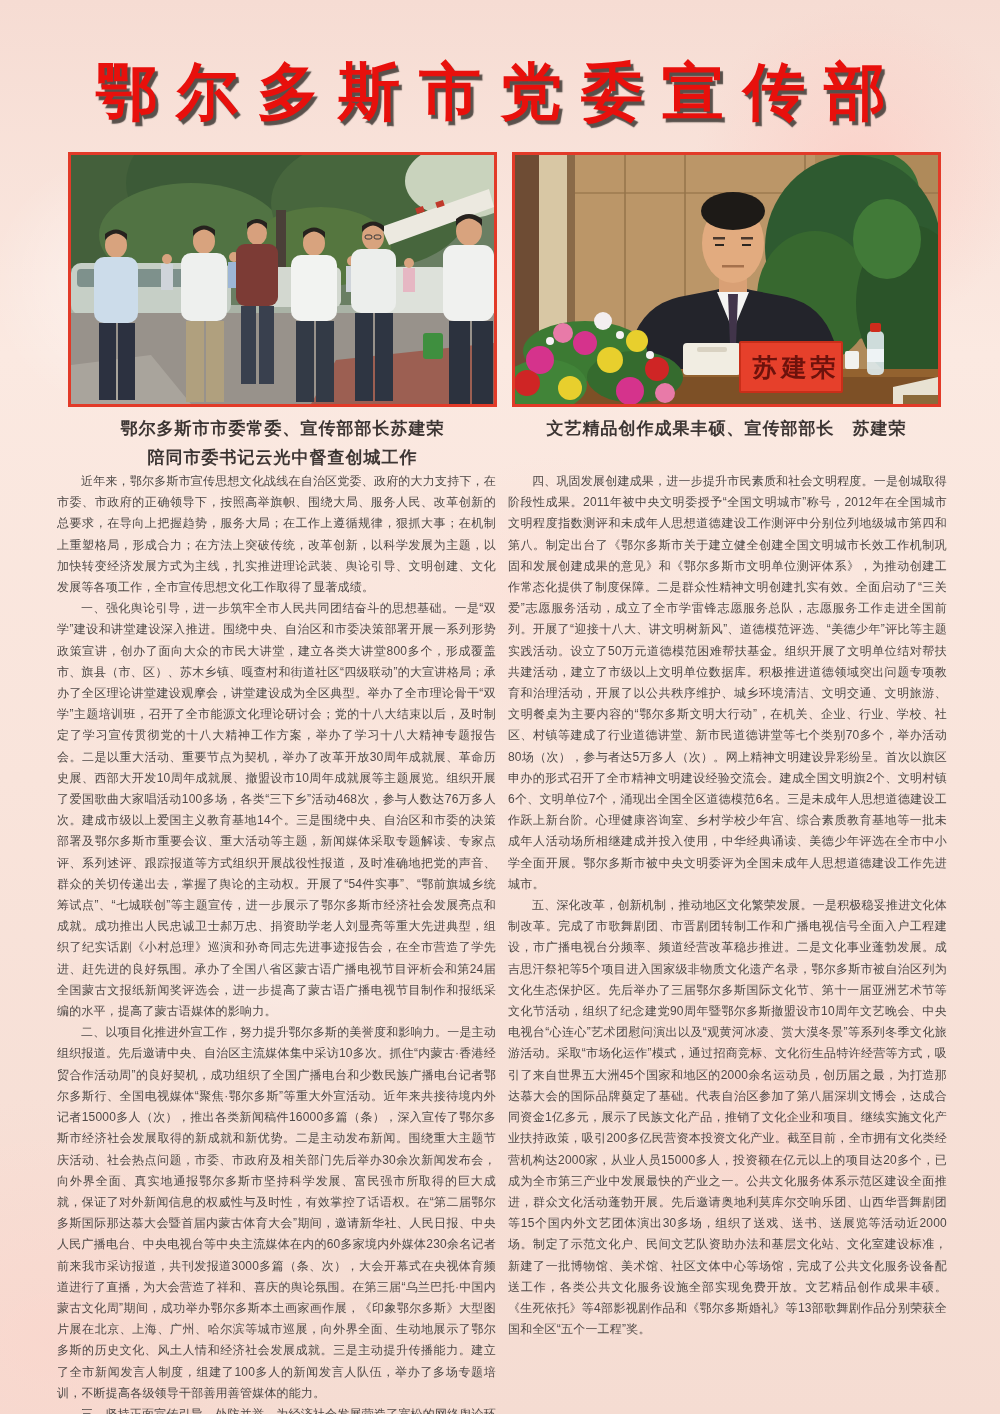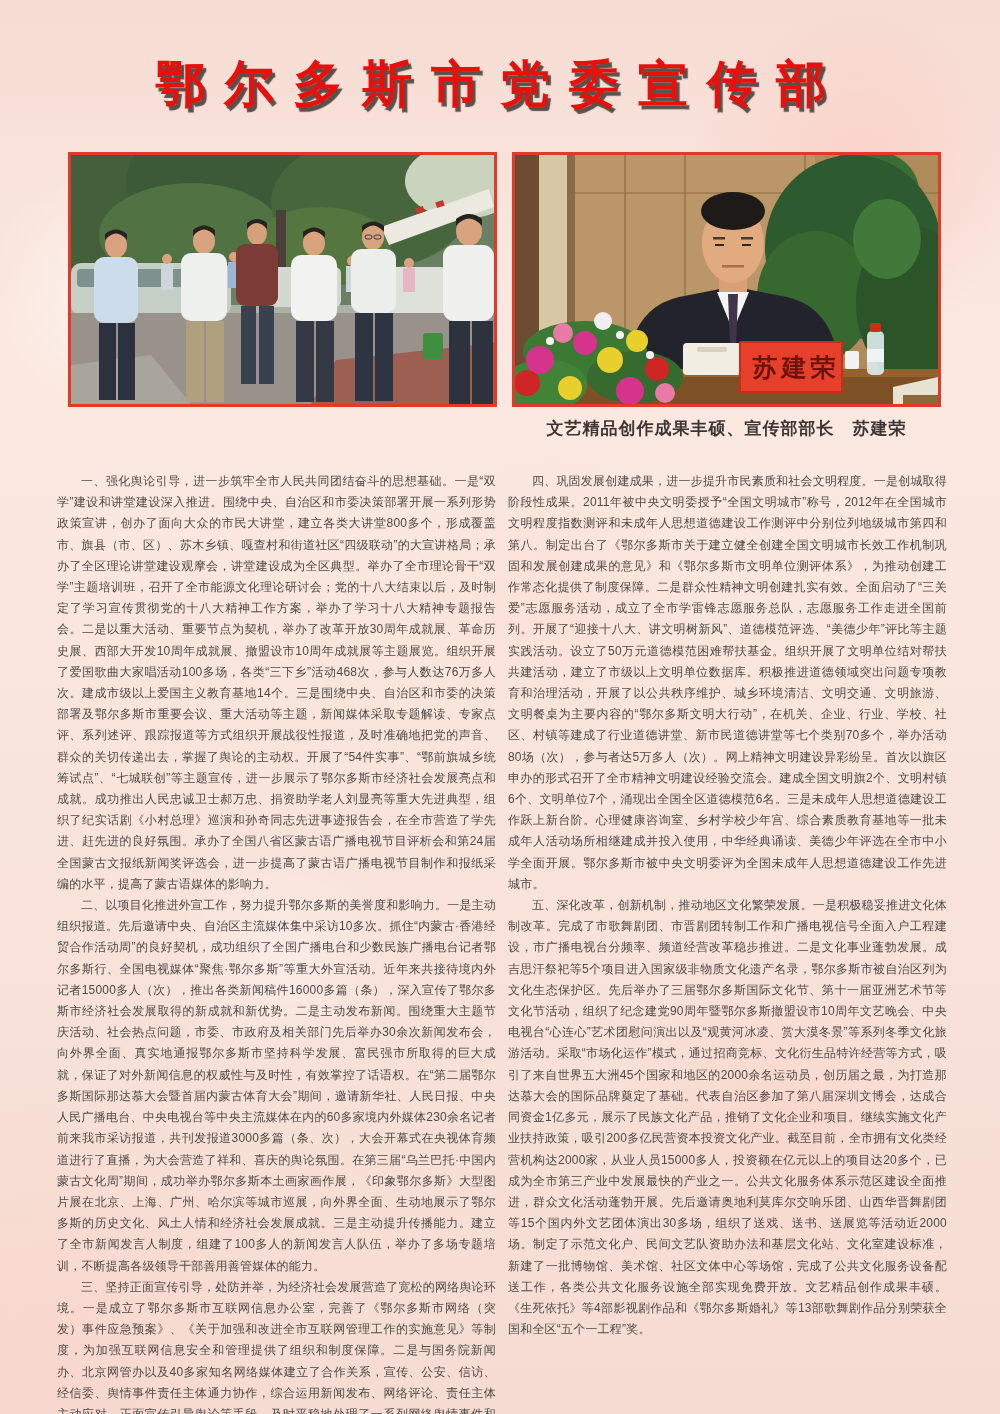--- a/index.html
+++ b/index.html
@@ -11,21 +11,21 @@
       radial-gradient(circle at 86% 12%, rgba(255,186,178,.38) 0%, rgba(255,186,178,0) 11%),
       radial-gradient(circle at 78% 80%, rgba(255,196,186,.32) 0%, rgba(255,196,186,0) 12%),
       radial-gradient(circle at 28% 68%, rgba(255,255,255,.35) 0%, rgba(255,255,255,0) 10%),
       radial-gradient(circle at 55% 42%, rgba(255,214,204,.30) 0%, rgba(255,214,204,0) 14%),
       radial-gradient(circle at 5% 95%, rgba(255,205,196,.35) 0%, rgba(255,205,196,0) 15%),
       linear-gradient(180deg,#f6dcd3 0%,#fbe9e1 25%,#f9e4db 55%,#f5dcd2 100%);
   }
   .main-title{
     margin:0;padding-top:52px;text-align:center;
     font-family:"Liberation Serif","DejaVu Serif",serif;font-weight:bold;
-    font-size:50px;letter-spacing:19px;color:#e8100c;line-height:1.3;
+    font-size:62px;letter-spacing:19px;color:#e8100c;line-height:1.3;
     text-shadow:3px 4px 1px rgba(66,60,56,.88);
     white-space:nowrap;
   }
   .photo{
     position:absolute;top:152px;width:429px;height:255px;
     border:3px solid #e23a28;box-sizing:border-box;background:#9aa096;
   }
   .photo svg{display:block;width:100%;height:100%;}
   .photo-left{left:68px;}
   .photo-right{left:512px;}
@@ -214,27 +214,30 @@
         <circle cx="150" cy="238" r="10" fill="#e87aa8"></circle>
         <circle cx="35" cy="186" r="4" fill="#f6f2f4"></circle>
         <circle cx="105" cy="180" r="4" fill="#f6f2f4"></circle>
         <circle cx="135" cy="200" r="4" fill="#f6f2f4"></circle>
       </g>
     </svg>
     <div class="nameplate">苏建荣</div>
   </div>
 
   <div class="caption caption-left">
+    <div>鄂尔多斯市市委常委、宣传部部长苏建荣</div>
+    <div>陪同市委书记云光中督查创城工作</div>
   </div>
   <div class="caption caption-right">
     <div>文艺精品创作成果丰硕、宣传部部长　苏建荣</div>
   </div>
 
   <div class="columns">
     <div class="col">
+      <p>近年来，鄂尔多斯市宣传思想文化战线在自治区党委、政府的大力支持下，在市委、市政府的正确领导下，按照高举旗帜、围绕大局、服务人民、改革创新的总要求，在导向上把握趋势，服务大局；在工作上遵循规律，狠抓大事；在机制上重塑格局，形成合力；在方法上突破传统，改革创新，以科学发展为主题，以加快转变经济发展方式为主线，扎实推进理论武装、舆论引导、文明创建、文化发展等各项工作，全市宣传思想文化工作取得了显著成绩。</p>
       <p>一、强化舆论引导，进一步筑牢全市人民共同团结奋斗的思想基础。一是“双学”建设和讲堂建设深入推进。围绕中央、自治区和市委决策部署开展一系列形势政策宣讲，创办了面向大众的市民大讲堂，建立各类大讲堂800多个，形成覆盖市、旗县（市、区）、苏木乡镇、嘎查村和街道社区“四级联动”的大宣讲格局；承办了全区理论讲堂建设观摩会，讲堂建设成为全区典型。举办了全市理论骨干“双学”主题培训班，召开了全市能源文化理论研讨会；党的十八大结束以后，及时制定了学习宣传贯彻党的十八大精神工作方案，举办了学习十八大精神专题报告会。二是以重大活动、重要节点为契机，举办了改革开放30周年成就展、革命历史展、西部大开发10周年成就展、撤盟设市10周年成就展等主题展览。组织开展了爱国歌曲大家唱活动100多场，各类“三下乡”活动468次，参与人数达76万多人次。建成市级以上爱国主义教育基地14个。三是围绕中央、自治区和市委的决策部署及鄂尔多斯市重要会议、重大活动等主题，新闻媒体采取专题解读、专家点评、系列述评、跟踪报道等方式组织开展战役性报道，及时准确地把党的声音、群众的关切传递出去，掌握了舆论的主动权。开展了“54件实事”、“鄂前旗城乡统筹试点”、“七城联创”等主题宣传，进一步展示了鄂尔多斯市经济社会发展亮点和成就。成功推出人民忠诚卫士郝万忠、捐资助学老人刘显亮等重大先进典型，组织了纪实话剧《小村总理》巡演和孙奇同志先进事迹报告会，在全市营造了学先进、赶先进的良好氛围。承办了全国八省区蒙古语广播电视节目评析会和第24届全国蒙古文报纸新闻奖评选会，进一步提高了蒙古语广播电视节目制作和报纸采编的水平，提高了蒙古语媒体的影响力。</p>
       <p>二、以项目化推进外宣工作，努力提升鄂尔多斯的美誉度和影响力。一是主动组织报道。先后邀请中央、自治区主流媒体集中采访10多次。抓住“内蒙古·香港经贸合作活动周”的良好契机，成功组织了全国广播电台和少数民族广播电台记者鄂尔多斯行、全国电视媒体“聚焦·鄂尔多斯”等重大外宣活动。近年来共接待境内外记者15000多人（次），推出各类新闻稿件16000多篇（条），深入宣传了鄂尔多斯市经济社会发展取得的新成就和新优势。二是主动发布新闻。围绕重大主题节庆活动、社会热点问题，市委、市政府及相关部门先后举办30余次新闻发布会，向外界全面、真实地通报鄂尔多斯市坚持科学发展、富民强市所取得的巨大成就，保证了对外新闻信息的权威性与及时性，有效掌控了话语权。在“第二届鄂尔多斯国际那达慕大会暨首届内蒙古体育大会”期间，邀请新华社、人民日报、中央人民广播电台、中央电视台等中央主流媒体在内的60多家境内外媒体230余名记者前来我市采访报道，共刊发报道3000多篇（条、次），大会开幕式在央视体育频道进行了直播，为大会营造了祥和、喜庆的舆论氛围。在第三届“乌兰巴托·中国内蒙古文化周”期间，成功举办鄂尔多斯本土画家画作展，《印象鄂尔多斯》大型图片展在北京、上海、广州、哈尔滨等城市巡展，向外界全面、生动地展示了鄂尔多斯的历史文化、风土人情和经济社会发展成就。三是主动提升传播能力。建立了全市新闻发言人制度，组建了100多人的新闻发言人队伍，举办了多场专题培训，不断提高各级领导干部善用善管媒体的能力。</p>
       <p>三、坚持正面宣传引导，处防并举，为经济社会发展营造了宽松的网络舆论环境。一是成立了鄂尔多斯市互联网信息办公室，完善了《鄂尔多斯市网络（突发）事件应急预案》、《关于加强和改进全市互联网管理工作的实施意见》等制度，为加强互联网信息安全和管理提供了组织和制度保障。二是与国务院新闻办、北京网管办以及40多家知名网络媒体建立了合作关系，宣传、公安、信访、经信委、舆情事件责任主体通力协作，综合运用新闻发布、网络评论、责任主体主动应对、正面宣传引导舆论等手段，及时平稳地处理了一系列网络舆情事件和新闻突发事件，有效掌控了舆情走向，避免了大范围炒作与恶性炒作。三是组织了</p>
     </div>
     <div class="col">
       <p>四、巩固发展创建成果，进一步提升市民素质和社会文明程度。一是创城取得阶段性成果。2011年被中央文明委授予“全国文明城市”称号，2012年在全国城市文明程度指数测评和未成年人思想道德建设工作测评中分别位列地级城市第四和第八。制定出台了《鄂尔多斯市关于建立健全创建全国文明城市长效工作机制巩固和发展创建成果的意见》和《鄂尔多斯市文明单位测评体系》，为推动创建工作常态化提供了制度保障。二是群众性精神文明创建扎实有效。全面启动了“三关爱”志愿服务活动，成立了全市学雷锋志愿服务总队，志愿服务工作走进全国前列。开展了“迎接十八大、讲文明树新风”、道德模范评选、“美德少年”评比等主题实践活动。设立了50万元道德模范困难帮扶基金。组织开展了文明单位结对帮扶共建活动，建立了市级以上文明单位数据库。积极推进道德领域突出问题专项教育和治理活动，开展了以公共秩序维护、城乡环境清洁、文明交通、文明旅游、文明餐桌为主要内容的“鄂尔多斯文明大行动”，在机关、企业、行业、学校、社区、村镇等建成了行业道德讲堂、新市民道德讲堂等七个类别70多个，举办活动80场（次），参与者达5万多人（次）。网上精神文明建设异彩纷呈。首次以旗区申办的形式召开了全市精神文明建设经验交流会。建成全国文明旗2个、文明村镇6个、文明单位7个，涌现出全国全区道德模范6名。三是未成年人思想道德建设工作跃上新台阶。心理健康咨询室、乡村学校少年宫、综合素质教育基地等一批未成年人活动场所相继建成并投入使用，中华经典诵读、美德少年评选在全市中小学全面开展。鄂尔多斯市被中央文明委评为全国未成年人思想道德建设工作先进城市。</p>
       <p>五、深化改革，创新机制，推动地区文化繁荣发展。一是积极稳妥推进文化体制改革。完成了市歌舞剧团、市晋剧团转制工作和广播电视信号全面入户工程建设，市广播电视台分频率、频道经营改革稳步推进。二是文化事业蓬勃发展。成吉思汗祭祀等5个项目进入国家级非物质文化遗产名录，鄂尔多斯市被自治区列为文化生态保护区。先后举办了三届鄂尔多斯国际文化节、第十一届亚洲艺术节等文化节活动，组织了纪念建党90周年暨鄂尔多斯撤盟设市10周年文艺晚会、中央电视台“心连心”艺术团慰问演出以及“观黄河冰凌、赏大漠冬景”等系列冬季文化旅游活动。采取“市场化运作”模式，通过招商竞标、文化衍生品特许经营等方式，吸引了来自世界五大洲45个国家和地区的2000余名运动员，创历届之最，为打造那达慕大会的国际品牌奠定了基础。代表自治区参加了第八届深圳文博会，达成合同资金1亿多元，展示了民族文化产品，推销了文化企业和项目。继续实施文化产业扶持政策，吸引200多亿民营资本投资文化产业。截至目前，全市拥有文化类经营机构达2000家，从业人员15000多人，投资额在亿元以上的项目达20多个，已成为全市第三产业中发展最快的产业之一。公共文化服务体系示范区建设全面推进，群众文化活动蓬勃开展。先后邀请奥地利莫库尔交响乐团、山西华晋舞剧团等15个国内外文艺团体演出30多场，组织了送戏、送书、送展览等活动近2000场。制定了示范文化户、民间文艺队资助办法和基层文化站、文化室建设标准，新建了一批博物馆、美术馆、社区文体中心等场馆，完成了公共文化服务设备配送工作，各类公共文化服务设施全部实现免费开放。文艺精品创作成果丰硕。《生死依托》等4部影视剧作品和《鄂尔多斯婚礼》等13部歌舞剧作品分别荣获全国和全区“五个一工程”奖。</p>
 
     </div>
   </div>

